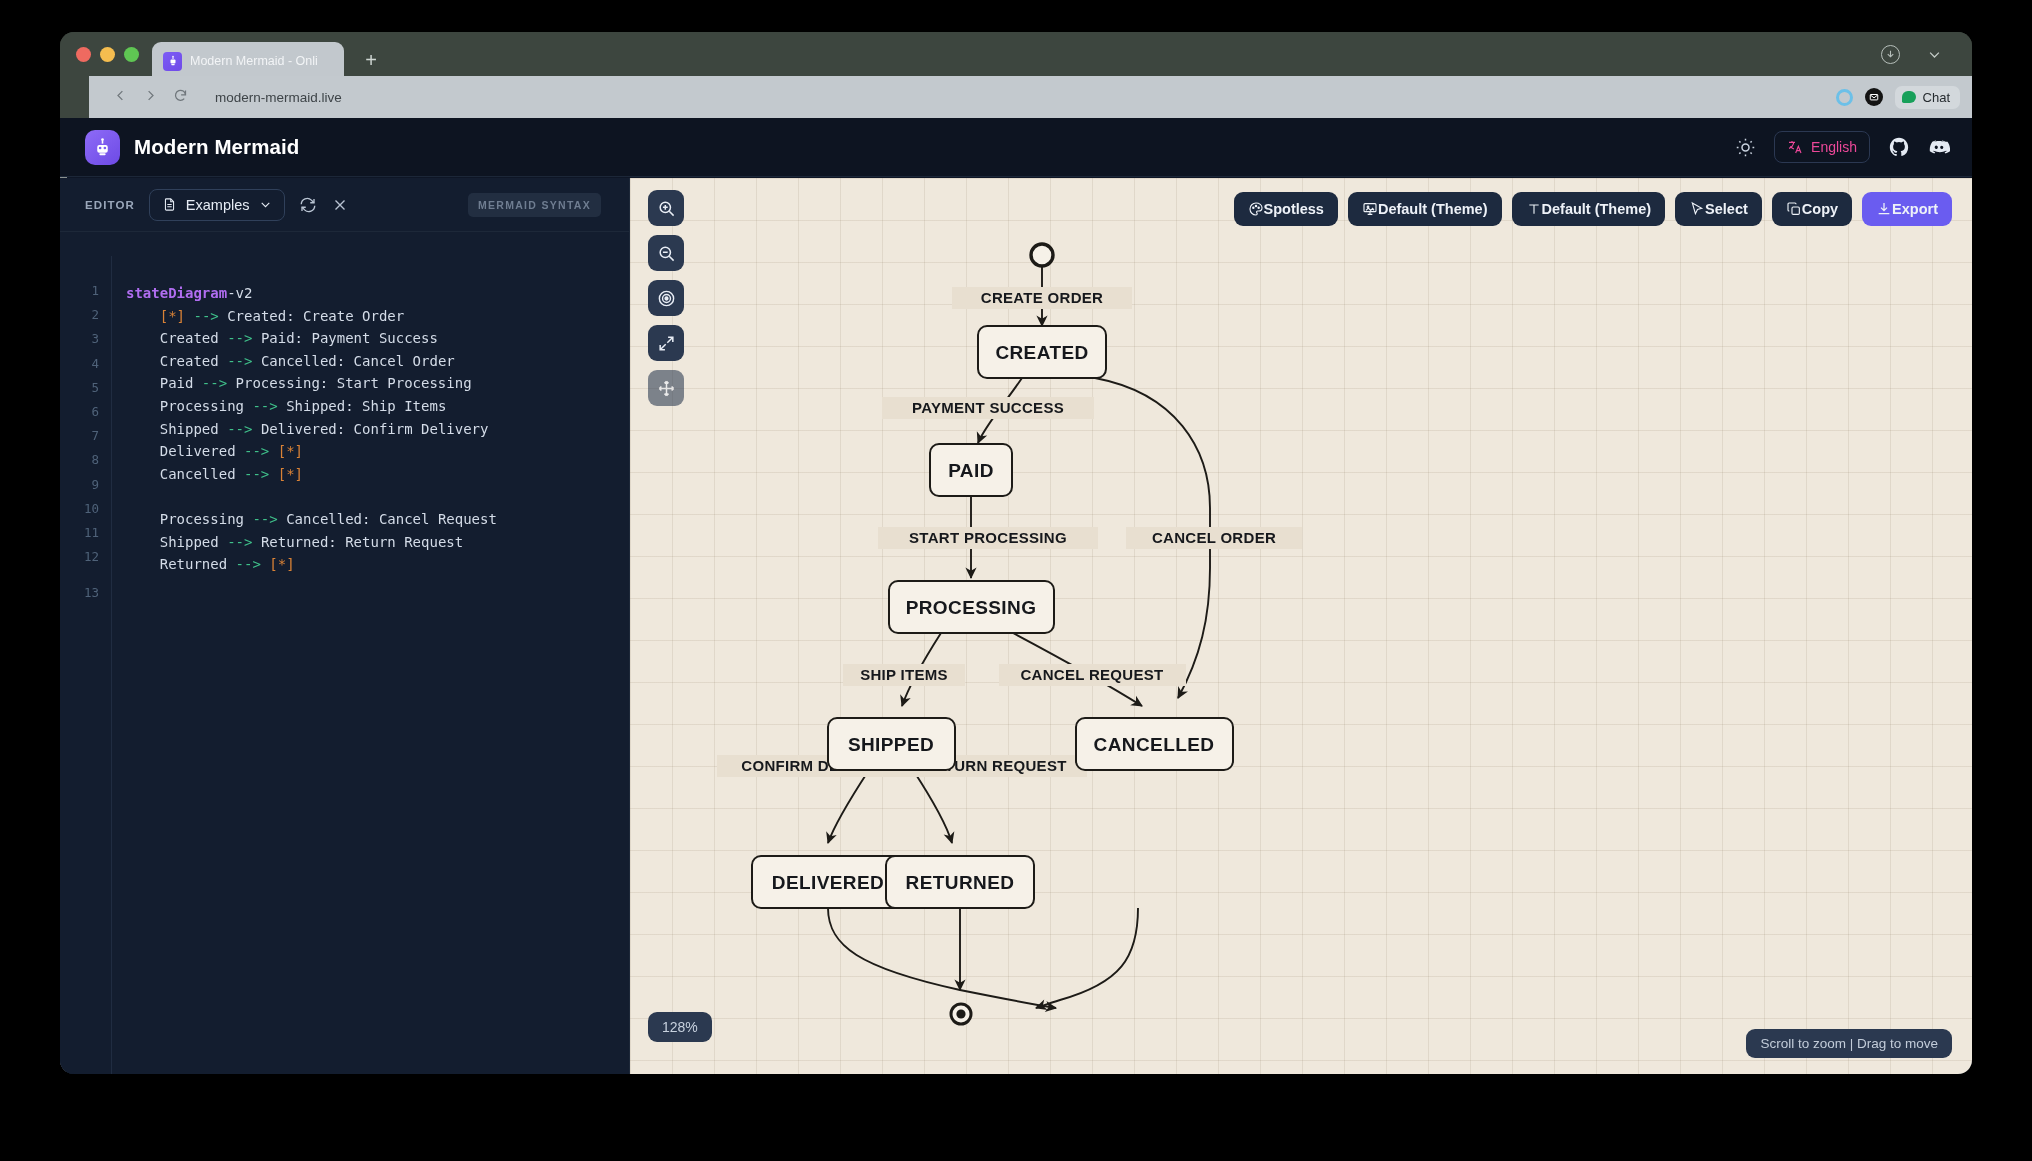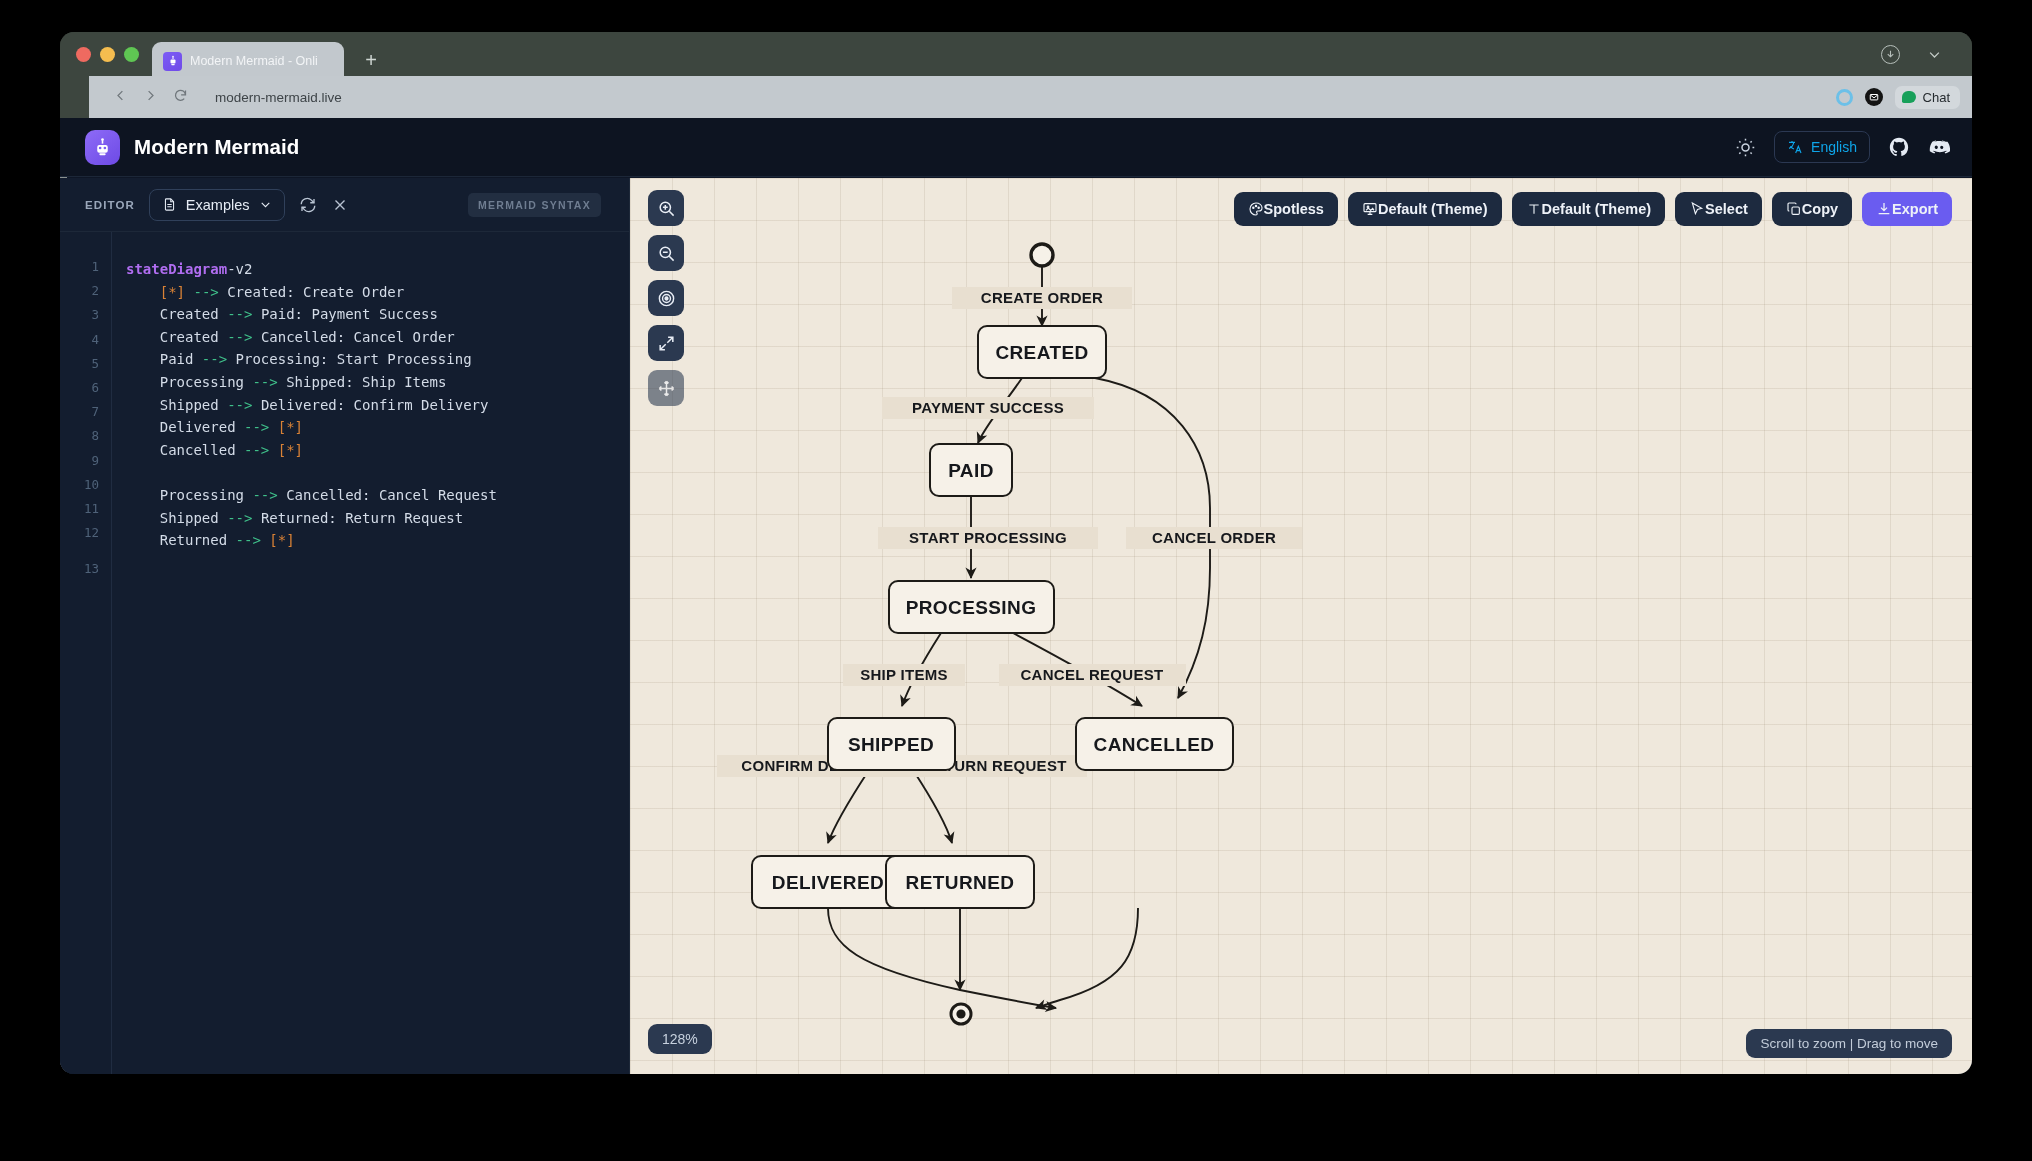--- a/index.html
+++ b/index.html
@@ -138,35 +138,36 @@
   #header-right {
     position: absolute; right: 22px;
     display: flex; align-items: center; gap: 18px;
   }
   #theme-toggle { width: 21px; height: 21px; color: #c9d2de; }
   #theme-toggle svg { width: 21px; height: 21px; }
   #lang-button {
     display: flex; align-items: center; gap: 8px;
     border: 1px solid #2a3away; border: 1px solid #2b3852;
     border-radius: 8px; padding: 7px 12px;
-    color: #0ea5e9; font-size: 14px;
+    color: #ec4899; font-size: 14px;
   }
   #lang-button svg { width: 16px; height: 16px; }
   .social-icon { width: 22px; height: 22px; color: #e4eaf3; }
   .social-icon svg { width: 22px; height: 22px; }
 
   
   #app-body { position: absolute; top: 60px; left: 0; right: 0; bottom: 0; display: flex; }
 
   
   #editor-pane {
     width: 570px;
     background: #131d2f;
     display: flex; flex-direction: column;
     border-right: 1px solid #1d2839;
+    gap: 24px;
   }
   #editor-toolbar {
     position: relative;
     height: 54px; flex: none;
     display: flex; align-items: center;
     padding-left: 25px; gap: 14px;
     border-bottom: 1px solid #1d2839;
   }
   #editor-label {
     font-size: 11.5px; letter-spacing: 1.1px;
@@ -264,21 +265,21 @@
   .node-box { fill: #f6f1e8; stroke: #1d1b17; stroke-width: 2; }
   .node-text {
     font-family: "Liberation Sans", sans-serif;
     font-size: 19px; font-weight: bold;
     fill: #16181c; letter-spacing: .4px;
   }
   .edge-line { fill: none; stroke: #1d1b17; stroke-width: 1.9; }
 
   
   #zoom-chip {
-    position: absolute; left: 18px; bottom: 20px;
+    position: absolute; left: 18px; bottom: 32px;
     background: #2b3950; color: #c7d1de;
     border-radius: 9px; padding: 7px 14px; font-size: 14px;
   }
   #hint-chip {
     position: absolute; right: 20px; bottom: 16px;
     background: #2b3950; color: #c2ccd9;
     border-radius: 9px; padding: 7px 14px; font-size: 13.5px;
   }
 </style>
 </head>

